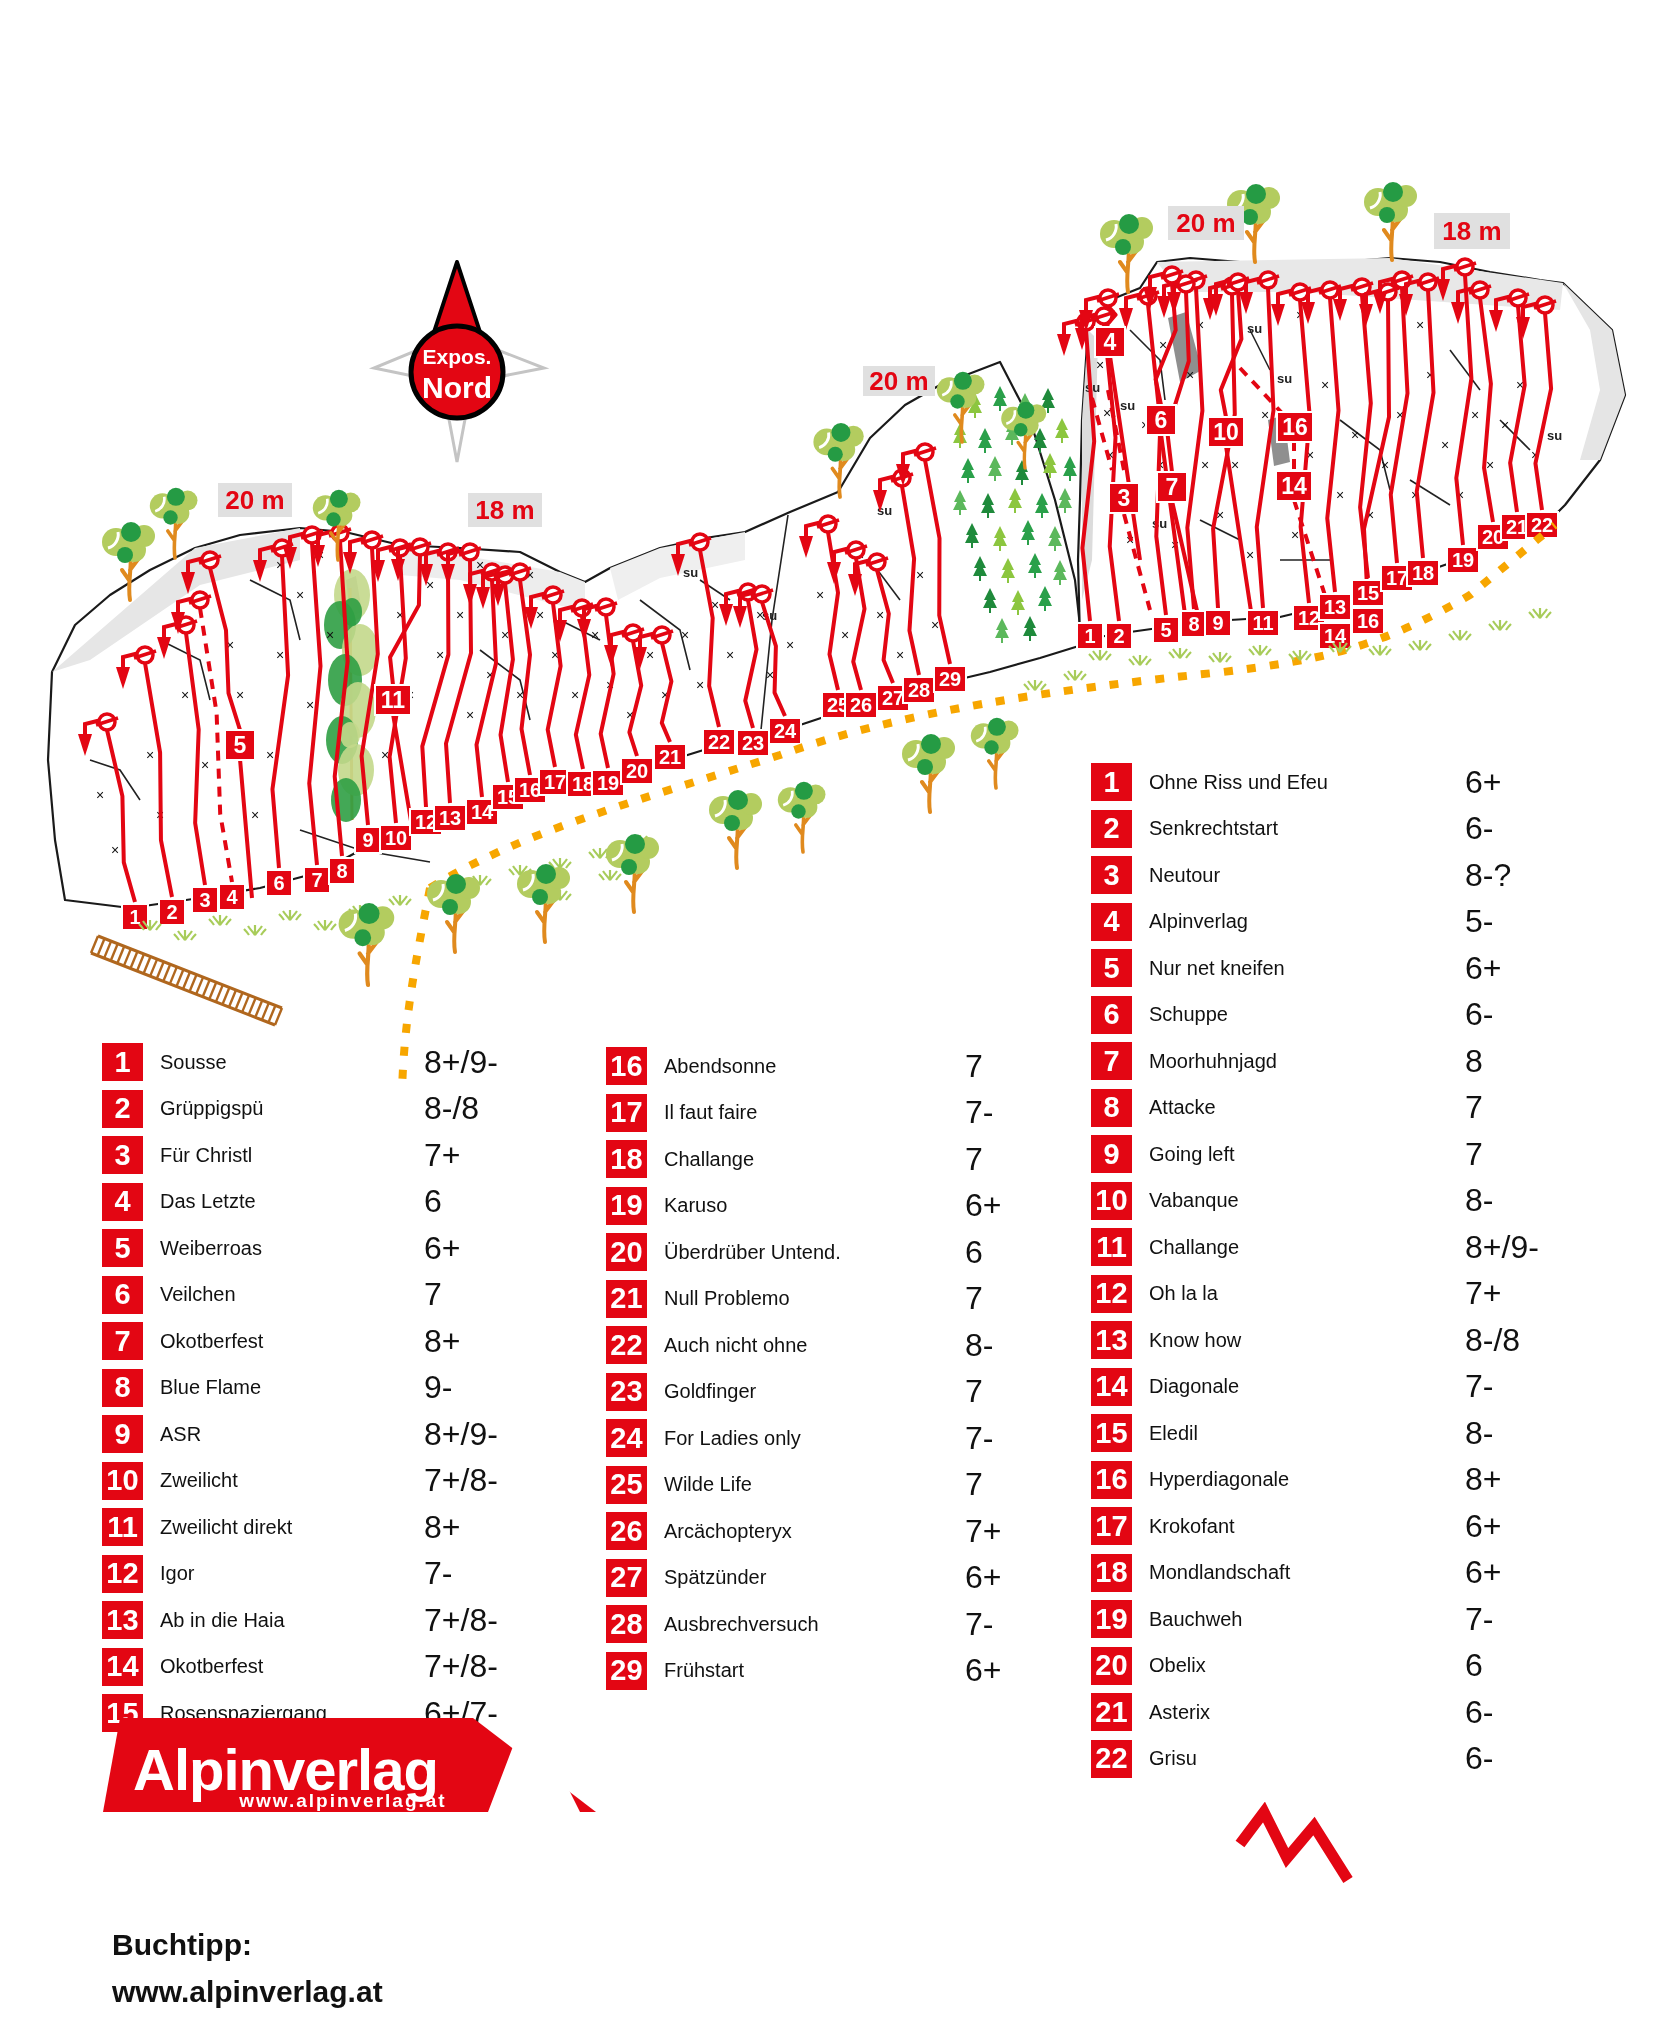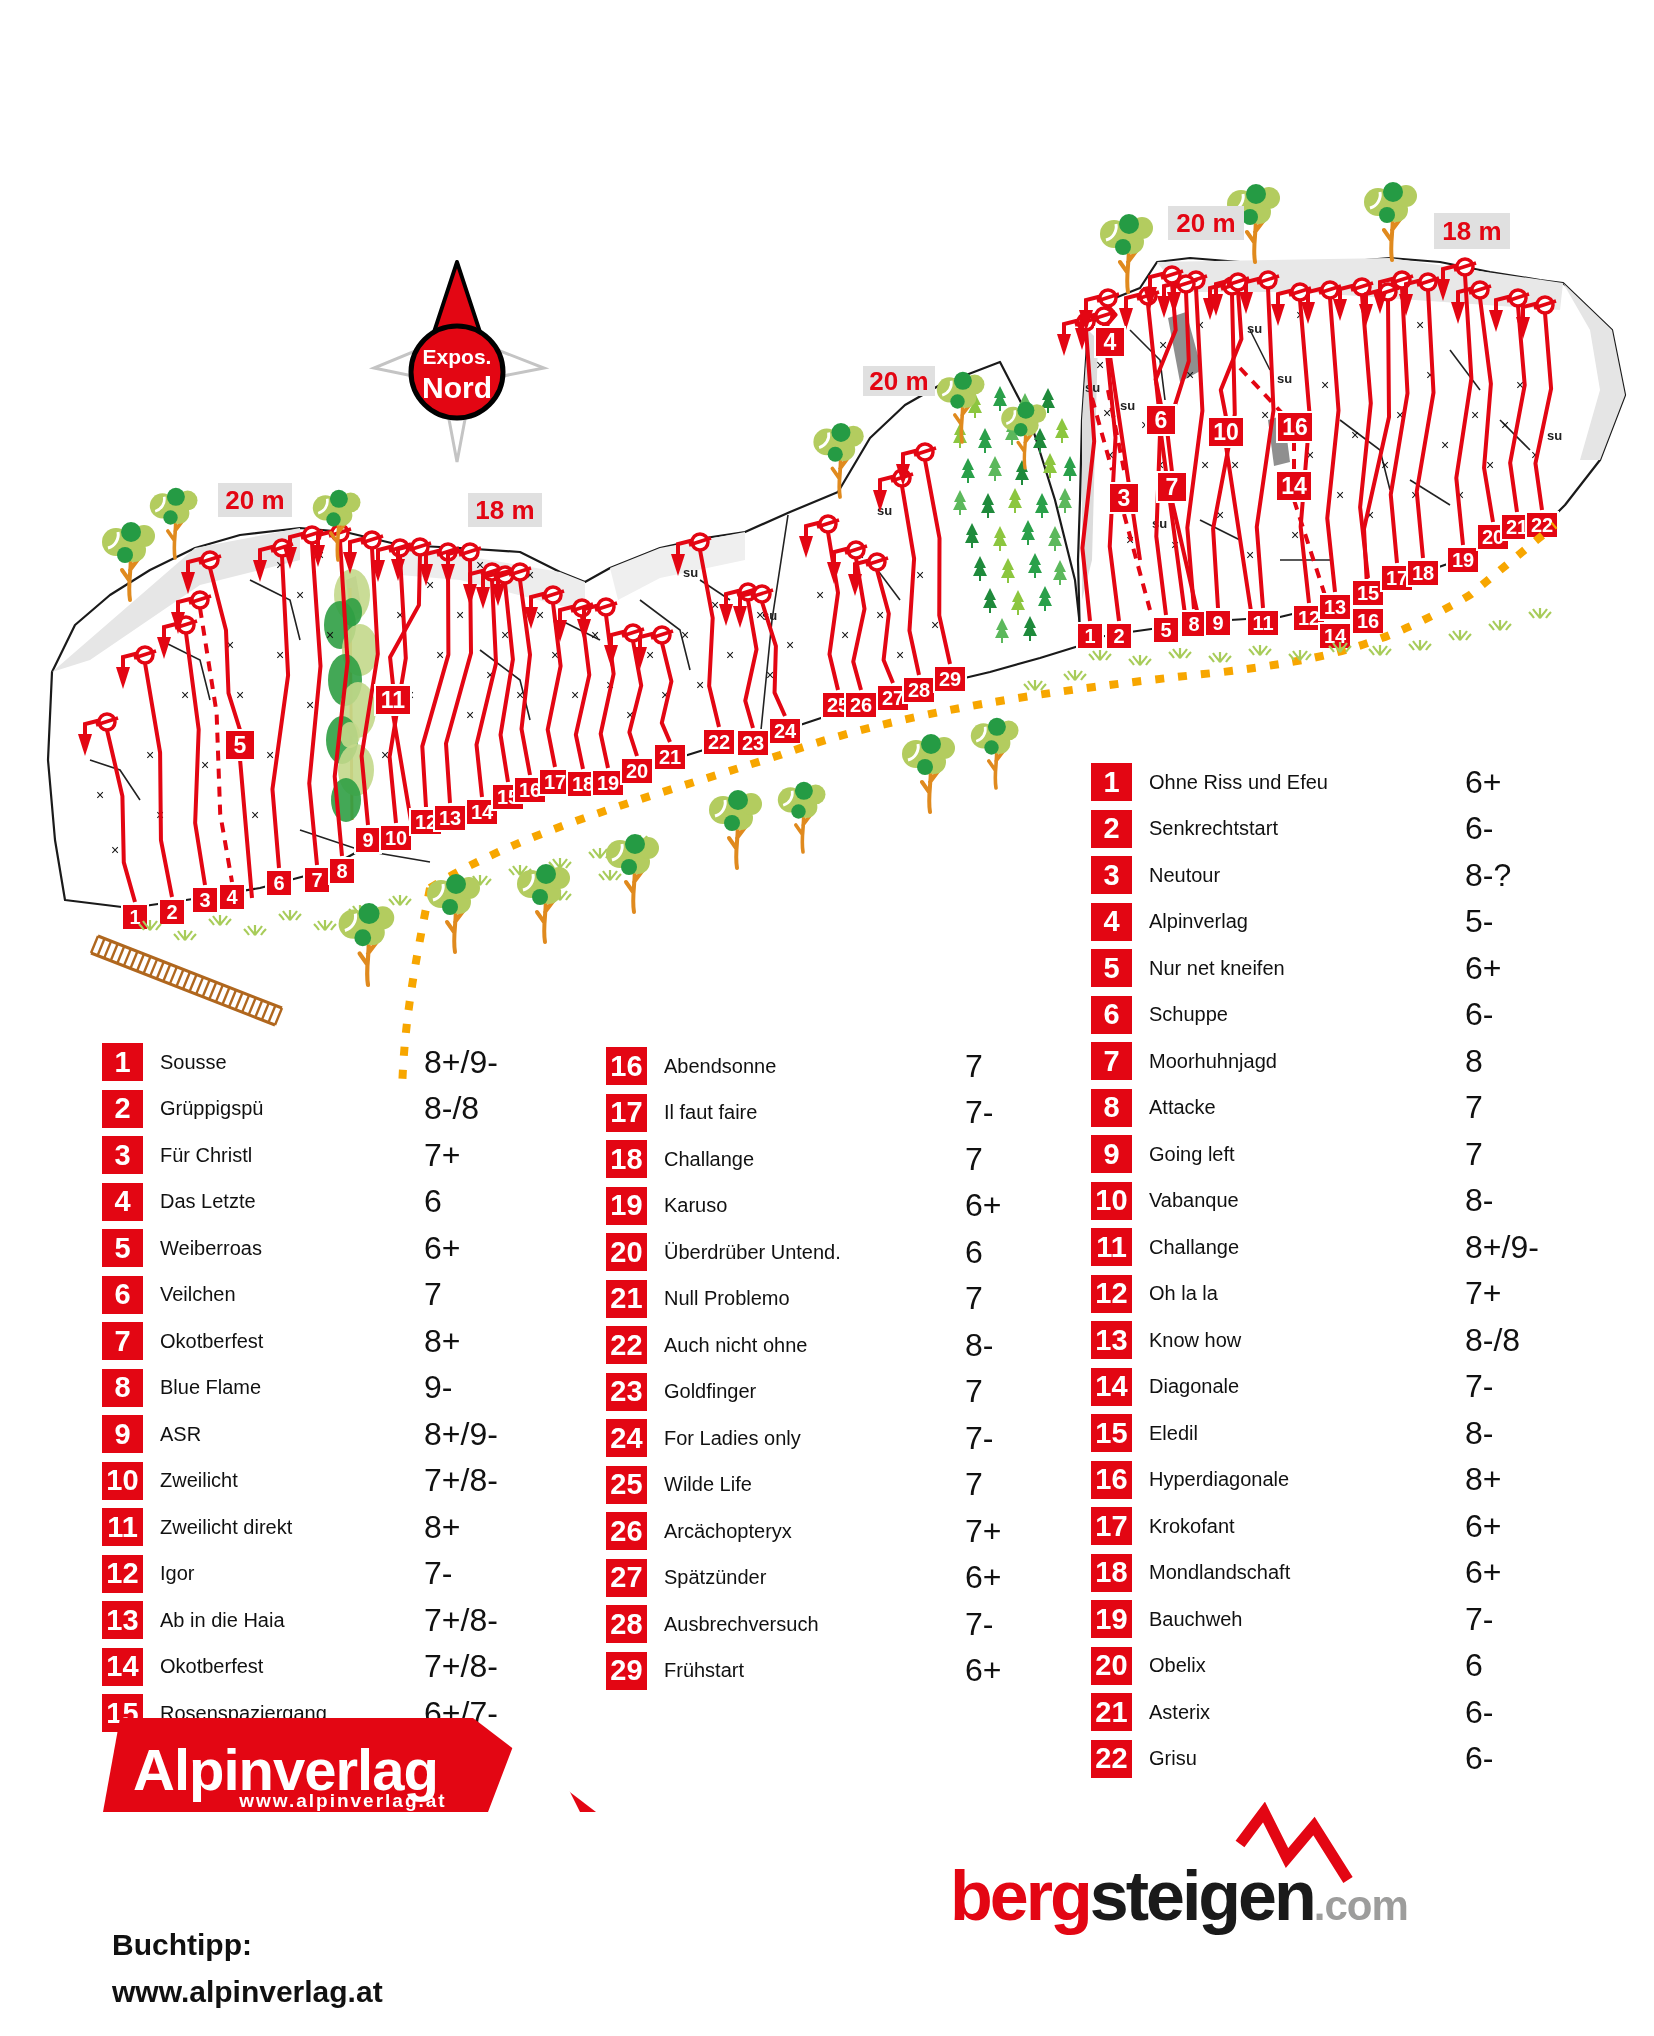--- a/index.html
+++ b/index.html
@@ -1392,18 +1392,17 @@
       <text x="40" y="86" font-size="58" font-weight="bold" fill="#ffffff" letter-spacing="-1">Alpinverlag</text>
       <text x="250" y="103" font-size="19" font-weight="bold" fill="#ffffff" text-anchor="middle" letter-spacing="2">www.alpinverlag.at</text>
     </svg>
   </div>
 
   <div class="buchtipp">
     <div>Buchtipp:</div>
     <div>www.alpinverlag.at</div>
   </div>
 
-  <div class="bergsteigen"><span class="bs-berg">berg</span><span class="bs-steigen">steigen</span><span class="bs-com">.com</span></div>
   <svg class="bs-zigzag" width="130" height="90" viewBox="0 0 130 90">
     <polyline points="8,42 32,10 55,56 82,24 116,78" fill="none" stroke="#e30613" stroke-width="11"></polyline>
   </svg>
 
 </div>
 
 </body></html>

